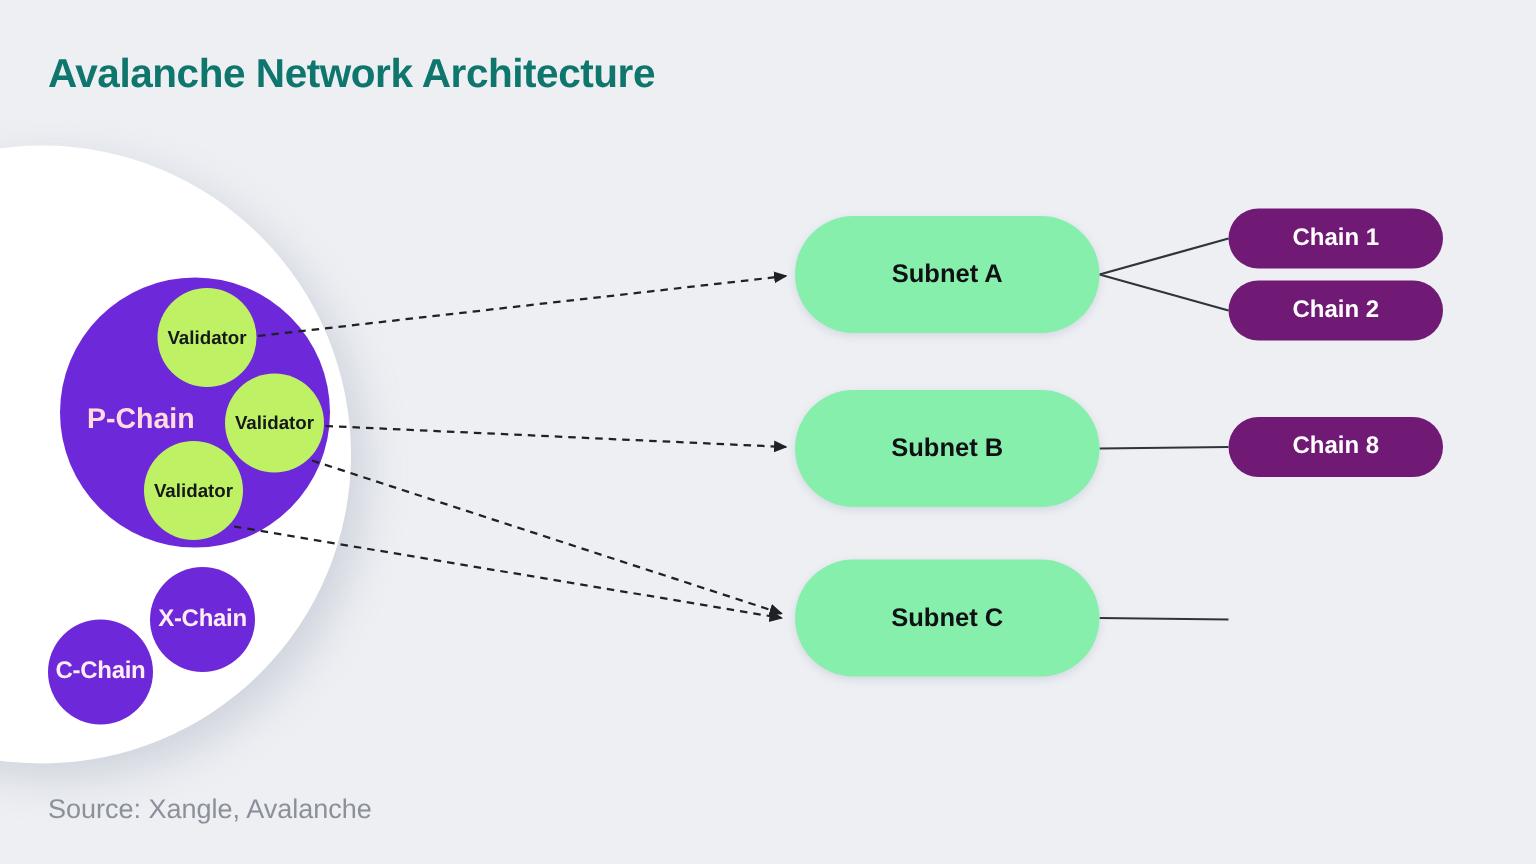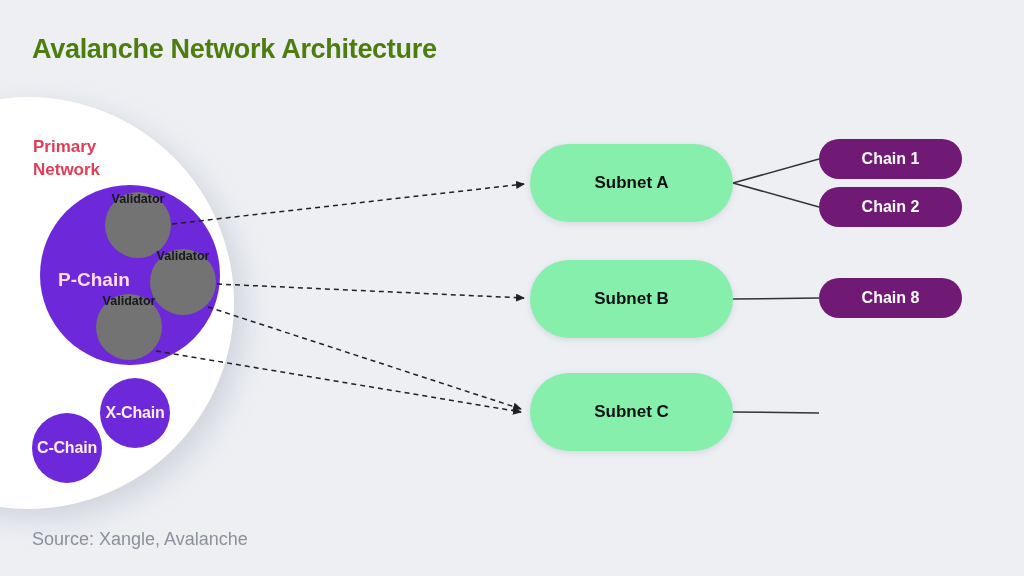--- a/index.html
+++ b/index.html
@@ -12,21 +12,21 @@
     overflow: hidden;
     font-family: "Liberation Sans", sans-serif;
   }
   .abs { position: absolute; }
 
   #title {
     left: 32px; top: 34px;
     font-size: 27px;
     font-weight: 700;
     letter-spacing: -0.3px;
-    color: #4d7c0f;
+    color: #0f766e;
   }
 
   
   #primary-circle {
     left: -178px; top: 97px;
     width: 412px; height: 412px;
     border-radius: 50%;
     background: #ffffff;
     box-shadow: 10px 10px 28px rgba(140,150,170,0.30);
   }
@@ -57,22 +57,23 @@
   #c-chain { left: 32px;  top: 413px; width: 70px; height: 70px; }
   .small-chain-label {
     font-size: 16px;
     font-weight: 700;
     color: #ffeef1;
     letter-spacing: -0.2px;
   }
 
   .validator {
     border-radius: 50%;
-    background: #737373;
-    display: flex;
+    background: #bef264;
+    display: flex;
+    align-items: center;
     justify-content: center;
   }
   #validator-1 { left: 105px; top: 192px; width: 66px; height: 66px; }
   #validator-2 { left: 150px; top: 249px; width: 66px; height: 66px; }
   #validator-3 { left: 96px;  top: 294px; width: 66px; height: 66px; }
   .validator-label {
     font-size: 12.5px;
     font-weight: 700;
     color: #16181c;
   }
@@ -126,21 +127,20 @@
   }
 </style>
 </head>
 <body>
 
 <div id="canvas">
 
   <div class="abs" id="title">Avalanche Network Architecture</div>
 
   <div class="abs" id="primary-circle"></div>
-  <div class="abs" id="primary-label">Primary Network</div>
 
   <div class="abs red-circle" id="p-chain"></div>
   <div class="abs" id="p-chain-label">P-Chain</div>
 
   <div class="abs validator" id="validator-1">
     <span class="validator-label">Validator</span>
   </div>
   <div class="abs validator" id="validator-2">
     <span class="validator-label">Validator</span>
   </div>

